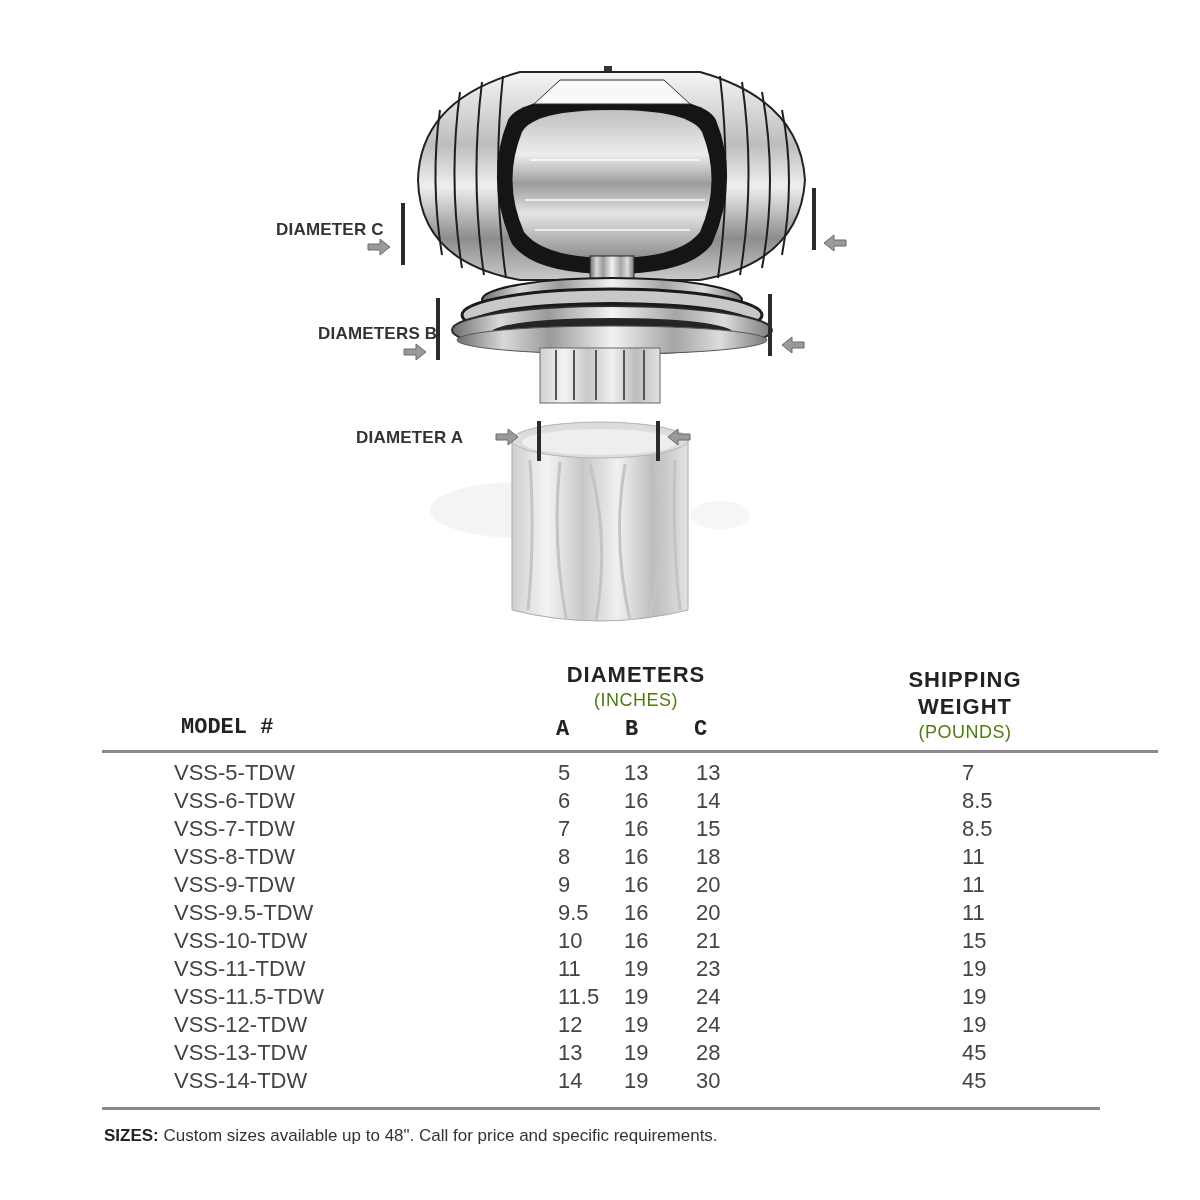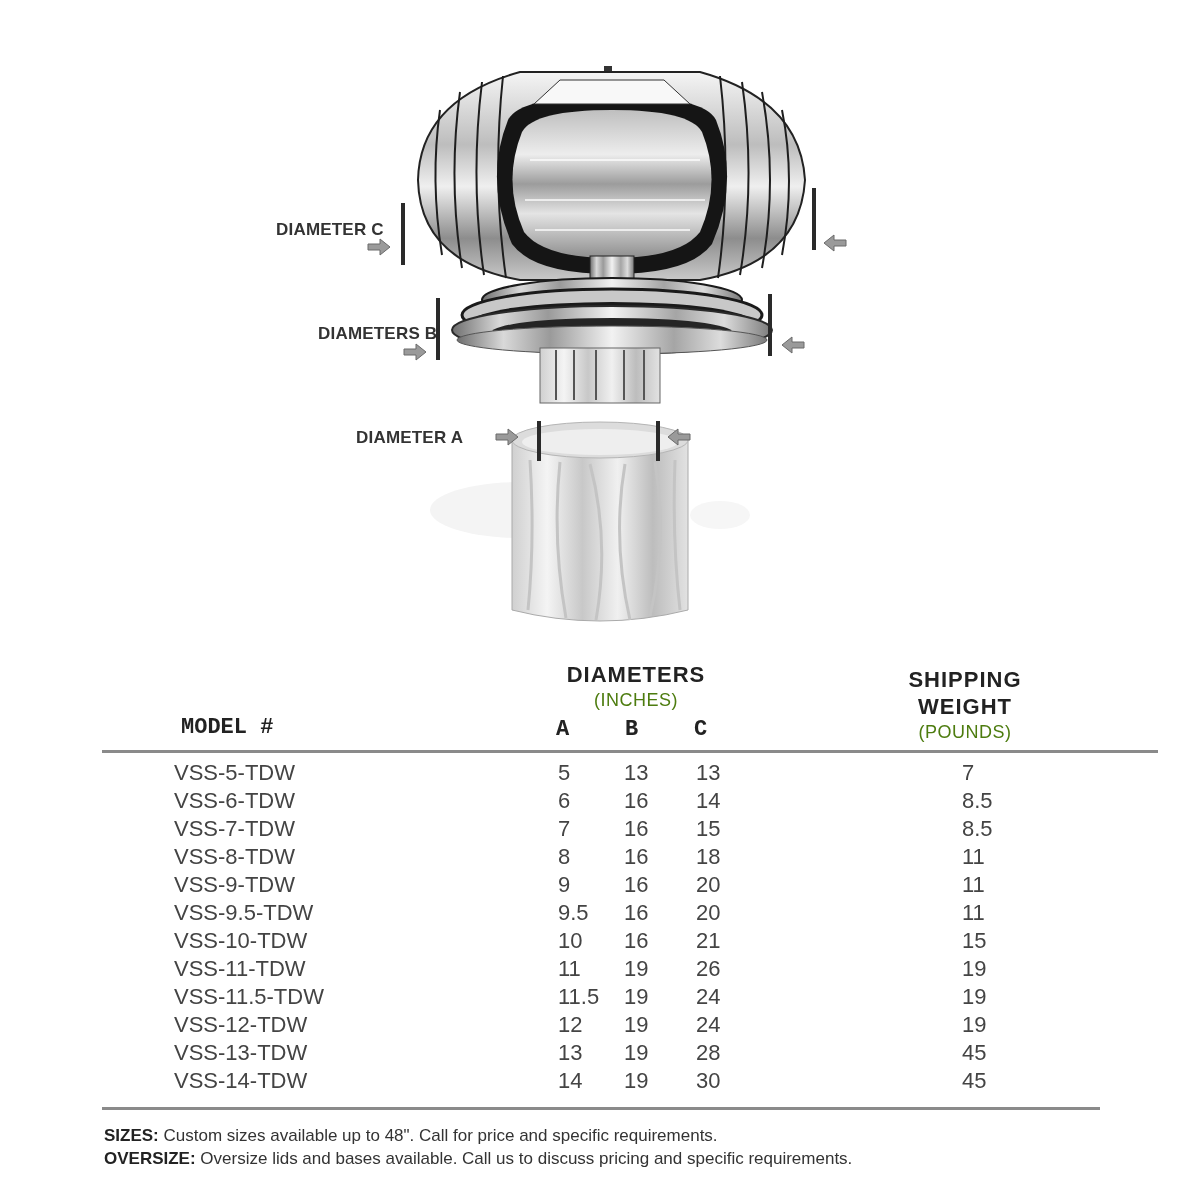--- a/index.html
+++ b/index.html
@@ -226,21 +226,21 @@
       <span class="model">VSS-10-TDW</span>
       <span class="a">10</span>
       <span class="b">16</span>
       <span class="c">21</span>
       <span class="w">15</span>
     </div>
     <div class="row" style="top:196px;">
       <span class="model">VSS-11-TDW</span>
       <span class="a">11</span>
       <span class="b">19</span>
-      <span class="c">26</span>
+      <span class="c">23</span>
       <span class="w">19</span>
     </div>
     <div class="row" style="top:224px;">
       <span class="model">VSS-11.5-TDW</span>
       <span class="a">11.5</span>
       <span class="b">19</span>
       <span class="c">24</span>
       <span class="w">19</span>
     </div>
     <div class="row" style="top:252px;">
@@ -264,14 +264,13 @@
       <span class="c">30</span>
       <span class="w">45</span>
     </div>
   </div>
 
   <div class="rule" style="left:102px; top:1107px; width:998px;"></div>
 </div>
 
 <div class="notes">
   <div class="note"><b>SIZES:</b><span> Custom sizes available up to 48". Call for price and specific requirements.</span></div>
-  <div class="note"><b>OVERSIZE:</b><span> Oversize lids and bases available. Call us to discuss pricing and specific requirements.</span></div>
 </div>
 
 </body></html>

